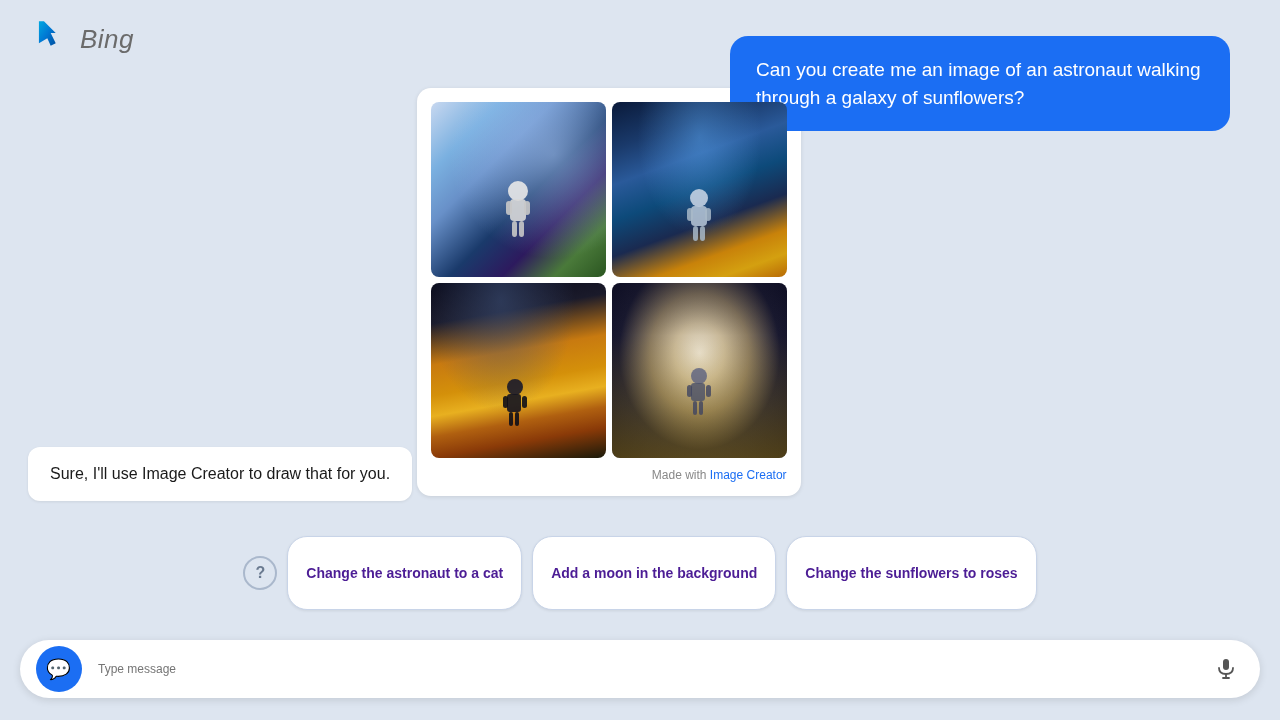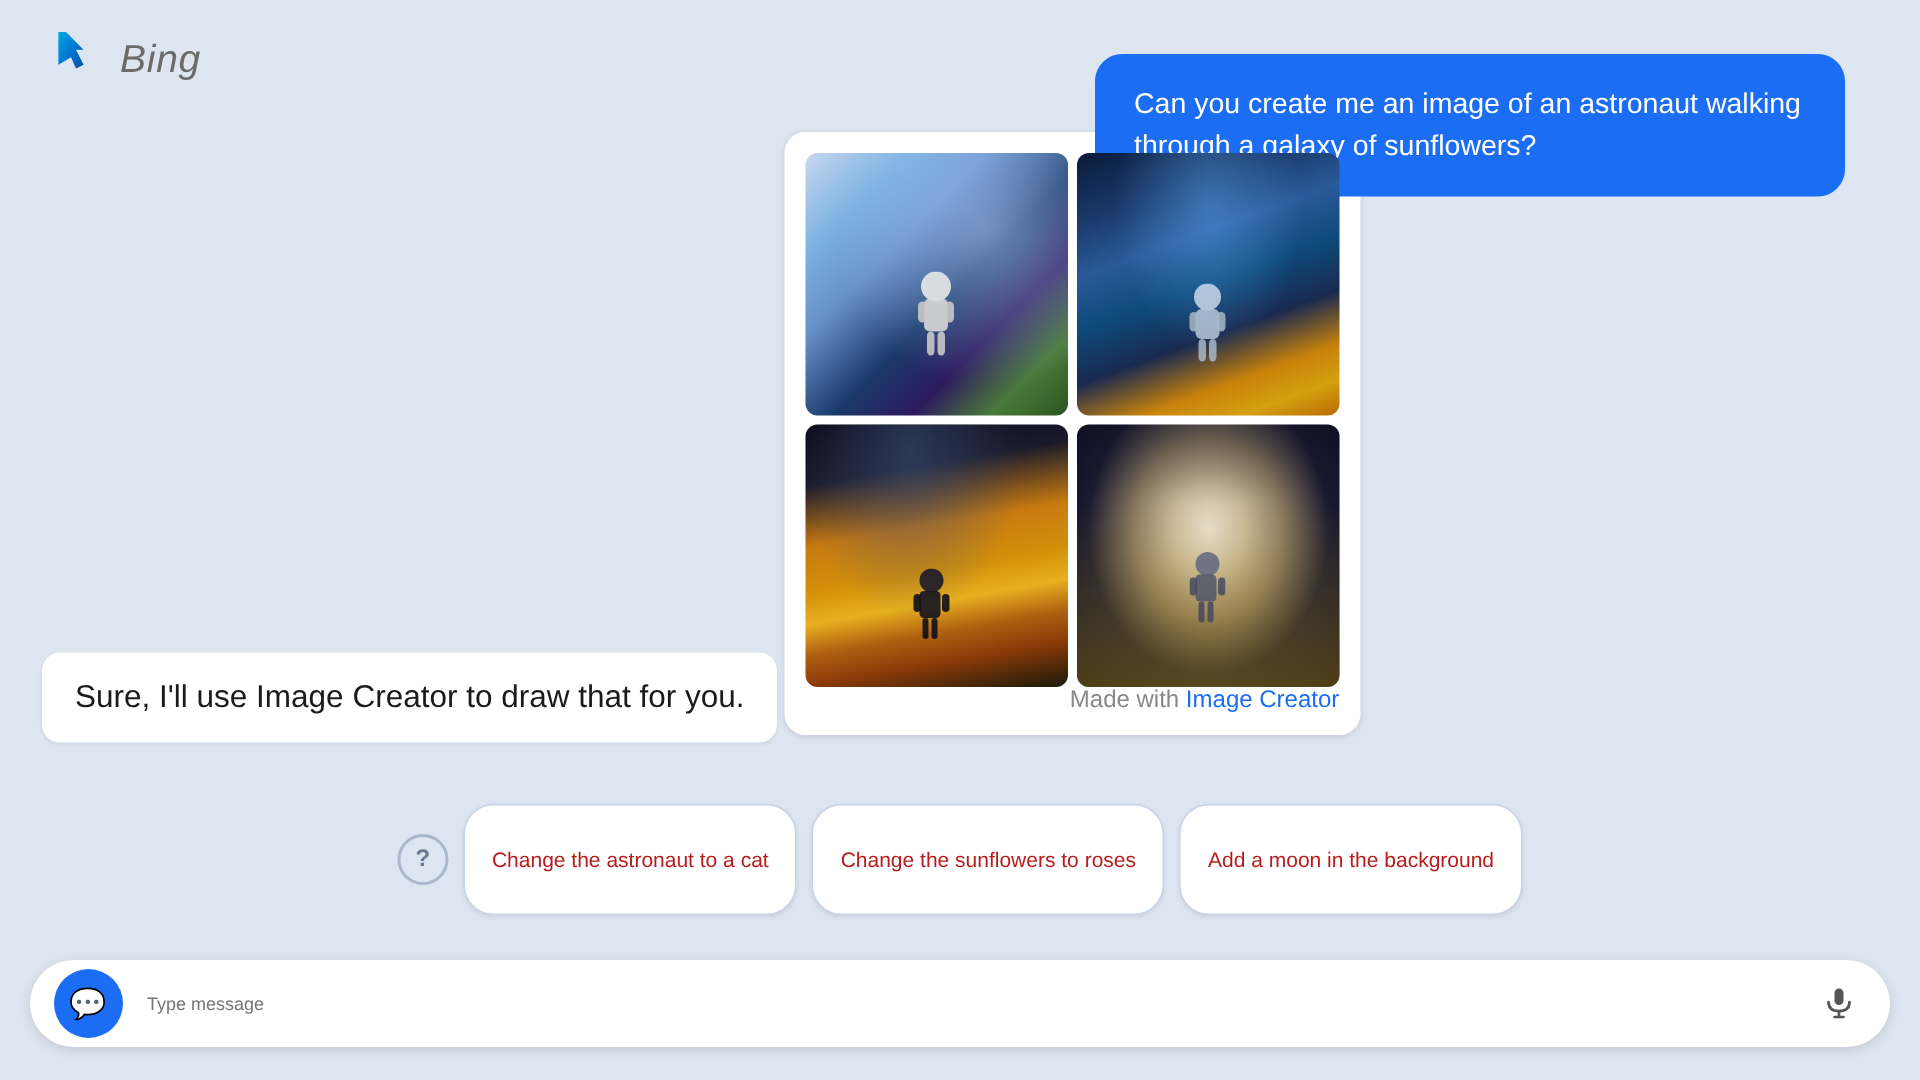--- a/index.html
+++ b/index.html
@@ -55,21 +55,21 @@
       margin-top: 10px;
     }
 
     
     .ai-bubble {
       background: white;
       border-radius: 12px;
       padding: 18px 22px;
       display: inline-block;
       max-width: 500px;
-      font-size: 21px;
+      font-size: 16px;
       color: #1a1a1a;
       margin-bottom: 14px;
       box-shadow: 0 1px 3px rgba(0,0,0,0.08);
     }
 
     
     .image-grid-container {
       background: white;
       border-radius: 14px;
       padding: 14px;
@@ -129,22 +129,22 @@
       position: relative;
     }
     .img-4::after {
       content: '';
       position: absolute;
       inset: 0;
       background: linear-gradient(to bottom, rgba(10,10,30,0.3) 0%, transparent 30%, rgba(200,160,20,0.2) 70%, rgba(180,140,10,0.4) 100%);
     }
 
     .made-with {
-      margin-top: 0;
-      font-size: 16px;
+      margin-top: 10px;
+      font-size: 12px;
       color: #888;
       text-align: right;
     }
 
     .made-with a {
       color: #1b6ef3;
       text-decoration: none;
     }
 
     
@@ -175,25 +175,26 @@
       font-weight: 700;
       flex-shrink: 0;
     }
 
     .chip {
       background: white;
       border: 1.5px solid #c8d4e8;
       border-radius: 20px;
       padding: 28px 18px;
       font-size: 14px;
-      color: #b91c1c;
+      color: #4c1d95;
       cursor: pointer;
       white-space: nowrap;
       box-shadow: 0 1px 3px rgba(0,0,0,0.08);
       transition: background 0.15s;
+      font-weight: bold;
     }
 
     
     .input-bar {
       position: absolute;
       bottom: 22px;
       left: 20px;
       right: 20px;
       background: white;
       border-radius: 36px;
@@ -335,24 +336,24 @@
 </div>
 
 <div class="suggestions-row">
   <button class="help-icon-btn">
     <span>?</span>
   </button>
   <button class="chip">
     <span>Change the astronaut to a cat</span>
   </button>
   <button class="chip">
+    <span>Add a moon in the background</span>
+  </button>
+  <button class="chip">
     <span>Change the sunflowers to roses</span>
-  </button>
-  <button class="chip">
-    <span>Add a moon in the background</span>
   </button>
 </div>
 
 <div class="input-bar">
   <button class="send-btn">
     <span class="chat-icon">💬</span>
   </button>
   <input class="message-input" type="text" placeholder="Type message" style="">
   <button class="mic-btn">
     <svg width="22" height="22" viewBox="0 0 22 22" xmlns="http://www.w3.org/2000/svg">

